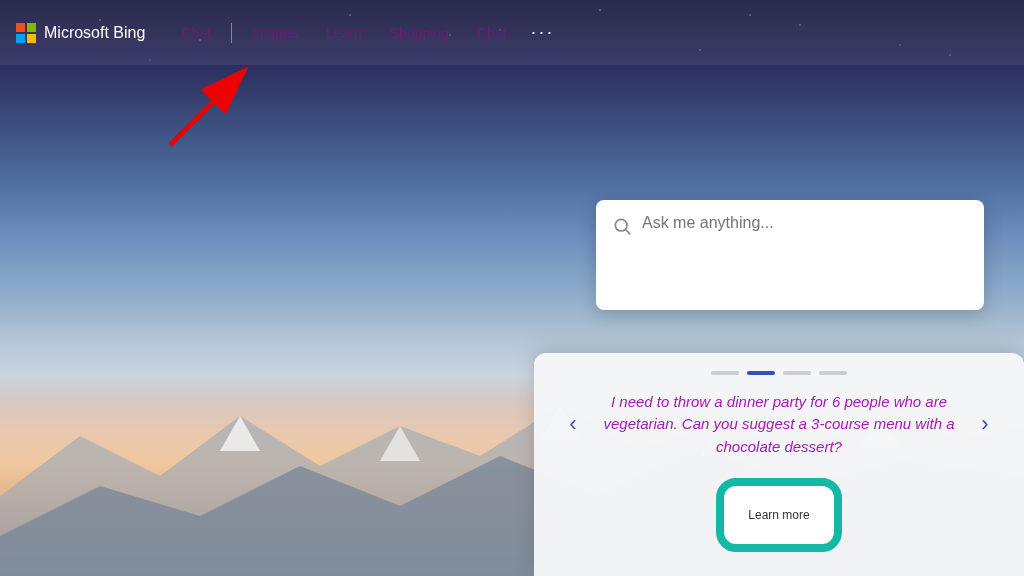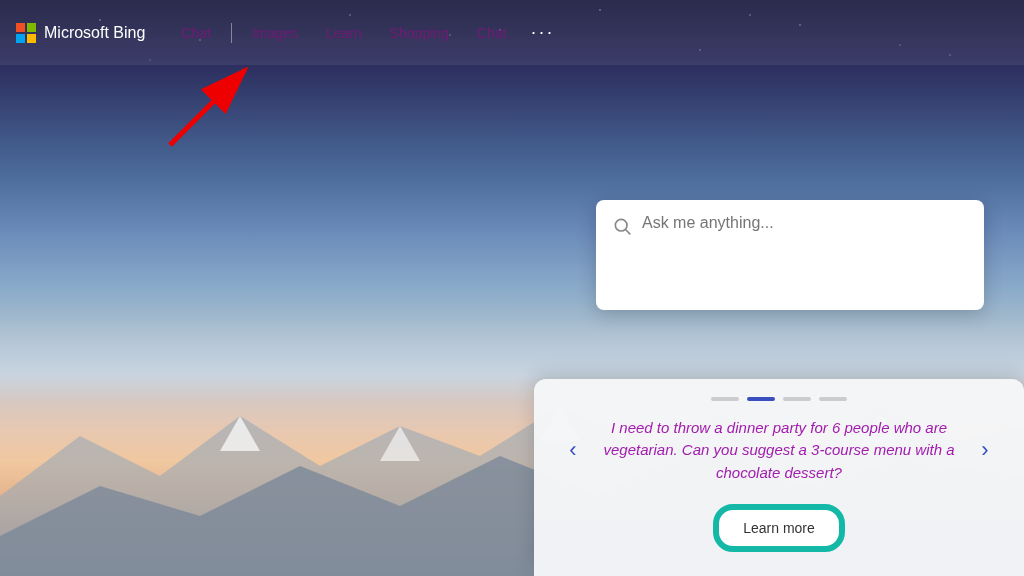--- a/index.html
+++ b/index.html
@@ -260,24 +260,24 @@
       border-radius: 20px;
       padding: 10px 24px;
       font-size: 15px;
       cursor: pointer;
       font-weight: 500;
     }
 
     .btn-learn {
       background: white;
       color: #333;
-      border: 6px solid #14b8a6;
+      border: 8px solid #14b8a6;
       border-radius: 20px;
-      padding: 10px 24px;
-      font-size: 14px;
+      padding: 22px 24px;
+      font-size: 12px;
       cursor: pointer;
       font-weight: 500;
     }
   </style>
 </head>
 <body>
 
 <div class="bg"></div>
 <div class="stars"></div>
 

